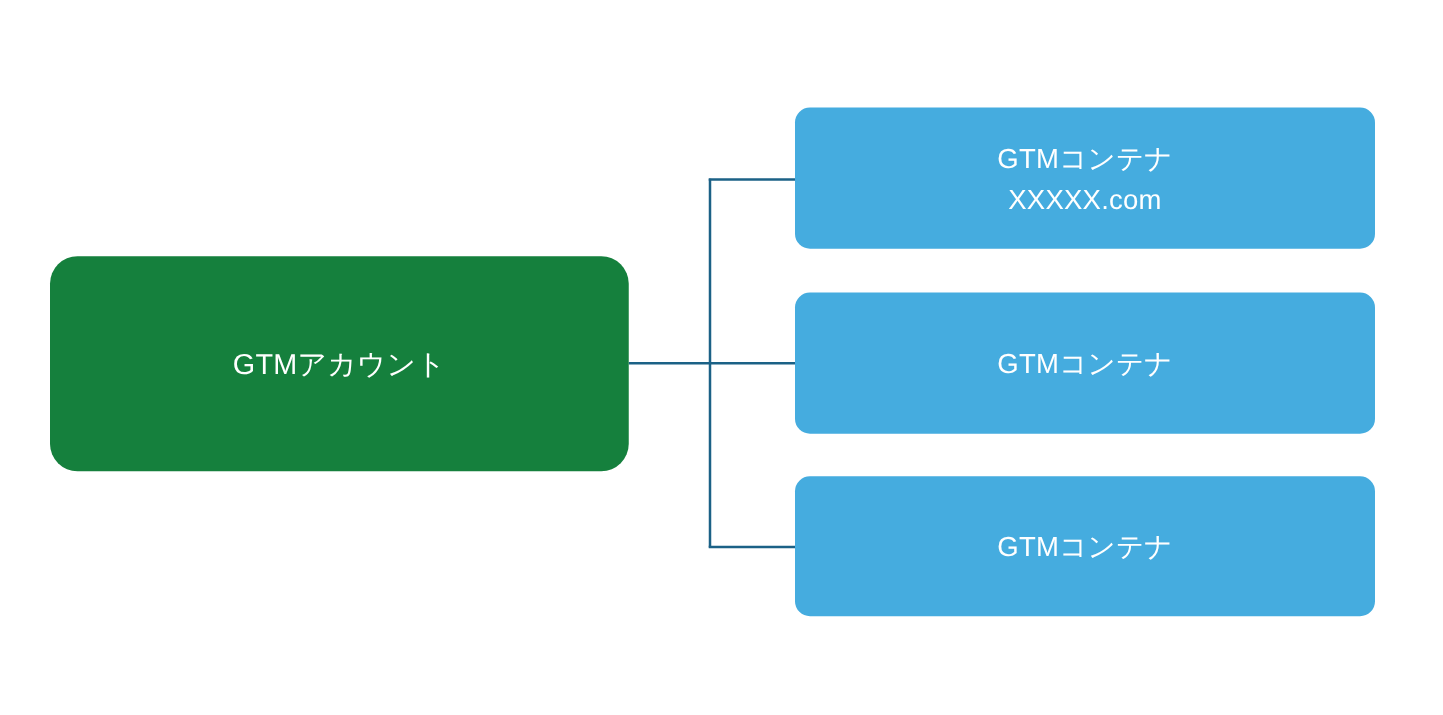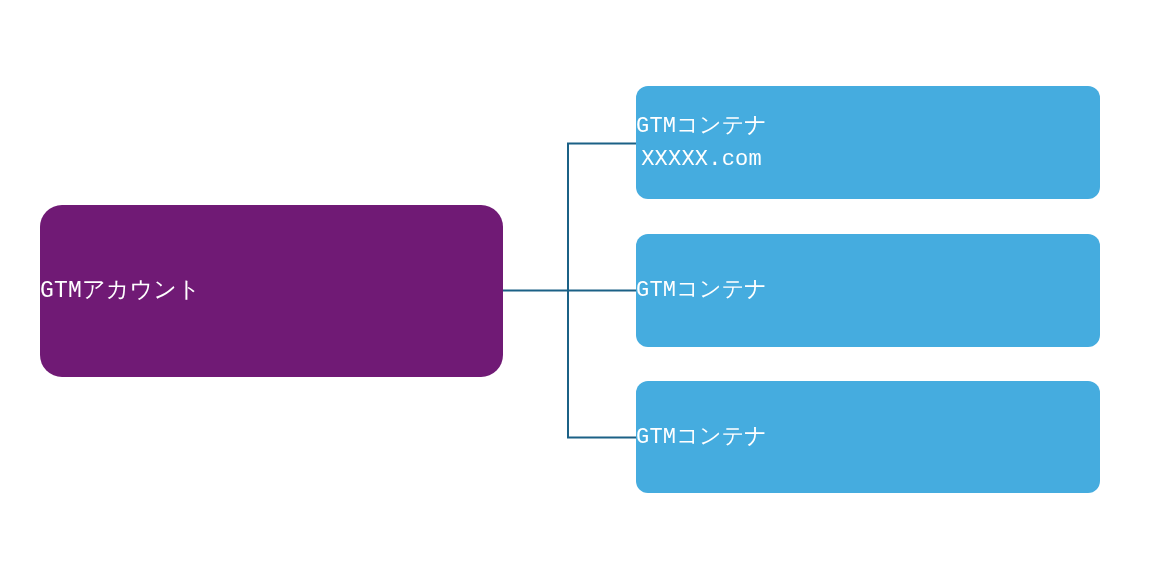--- a/index.html
+++ b/index.html
@@ -30,25 +30,24 @@
     height: 572px;
     z-index: 1;
   }
 
   
   .node {
     position: absolute;
     z-index: 2;
     display: flex;
     align-items: center;
-    justify-content: flex-start;
+    justify-content: center;
     text-align: center;
     box-sizing: border-box;
     color: #ffffff;
-    font-family: Liberation Mono, monospace;
   }
   .node .node-text {
     display: block;
     line-height: 33px;
     white-space: pre;
     font-weight: 400;
     letter-spacing: 0.2px;
   }
 
   
@@ -91,21 +90,21 @@
 
     <line x1="568" y1="143" x2="568" y2="438" stroke="#1B6186" stroke-width="2"></line>
 
     <line x1="567" y1="143.5" x2="638" y2="143.5" stroke="#1B6186" stroke-width="2"></line>
 
     <line x1="568" y1="290.5" x2="638" y2="290.5" stroke="#1B6186" stroke-width="2"></line>
 
     <line x1="567" y1="437.5" x2="638" y2="437.5" stroke="#1B6186" stroke-width="2"></line>
   </svg>
 
-  <div id="node-account" class="node" style="background: #701a75; color: rgb(255, 255, 255);">
+  <div id="node-account" class="node" style="background: #15803d; color: rgb(255, 255, 255);">
     <span class="node-text"><span>GTMアカウント</span><br></span>
   </div>
 
   <div id="node-container-0" class="node node-container" style="background: rgb(69, 172, 223); color: rgb(255, 255, 255);">
     <span class="node-text"><span>GTMコンテナ</span><br><span>XXXXX.com</span></span>
   </div>
 
   <div id="node-container-1" class="node node-container" style="background: rgb(69, 172, 223); color: rgb(255, 255, 255);">
     <span class="node-text"><span>GTMコンテナ</span><br></span>
   </div>

